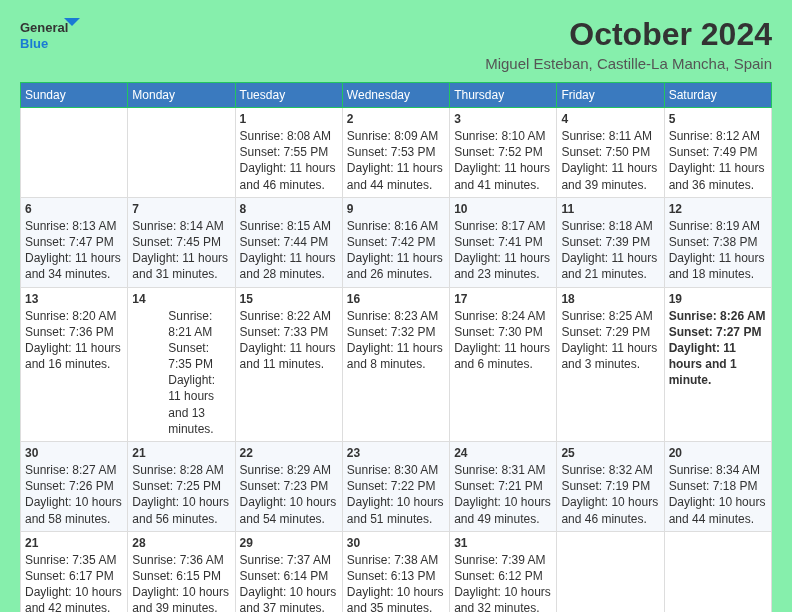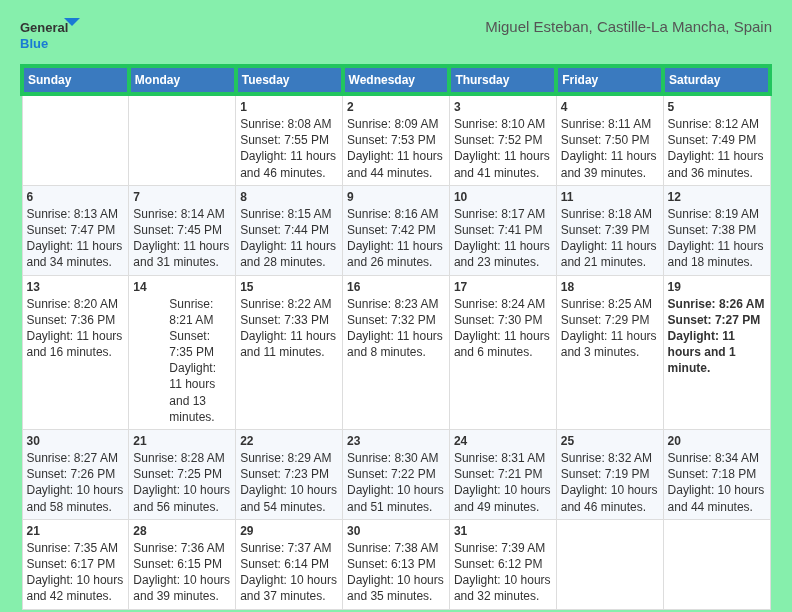--- a/index.html
+++ b/index.html
@@ -42,24 +42,24 @@
       width: 100%;
       border-collapse: collapse;
       table-layout: fixed;
     }
     thead tr {
       background: #3a7abf;
     }
     thead th {
       color: #fff;
       font-size: 12px;
-      font-weight: bold;
+      font-weight: normal;
       padding: 5px 4px;
       text-align: left;
-      border: 4px solid #22c55e;
+      border: 1px solid #22c55e;
     }
     tbody td {
       border: 1px solid #ddd;
       vertical-align: top;
       padding: 4px 4px 4px 4px;
       font-size: 9.5px;
       color: #333;
       height: 78px;
     }
     tbody tr:nth-child(even) td {
@@ -87,20 +87,21 @@
 <div class="page">
   <div class="header">
     <div class="logo">
         <svg width="60" height="38">
           <text x="0" y="16" font-size="13" font-weight="bold" fill="#333" font-family="Arial">General</text>
           <polygon points="44,2 52,10 60,2" fill="#1a7ad4"></polygon>
           <text x="0" y="32" font-size="13" font-weight="bold" fill="#1a7ad4" font-family="Arial">Blue</text>
         </svg>
       </div>
     <div class="title-area">
+      <div class="main-title">October 2024</div>
       <div class="sub-title">Miguel Esteban, Castille-La Mancha, Spain</div>
     </div>
   </div>
 
   <table>
     <thead>
       <tr>
       <th>Sunday</th>
           <th>Monday</th>
           <th>Tuesday</th>

